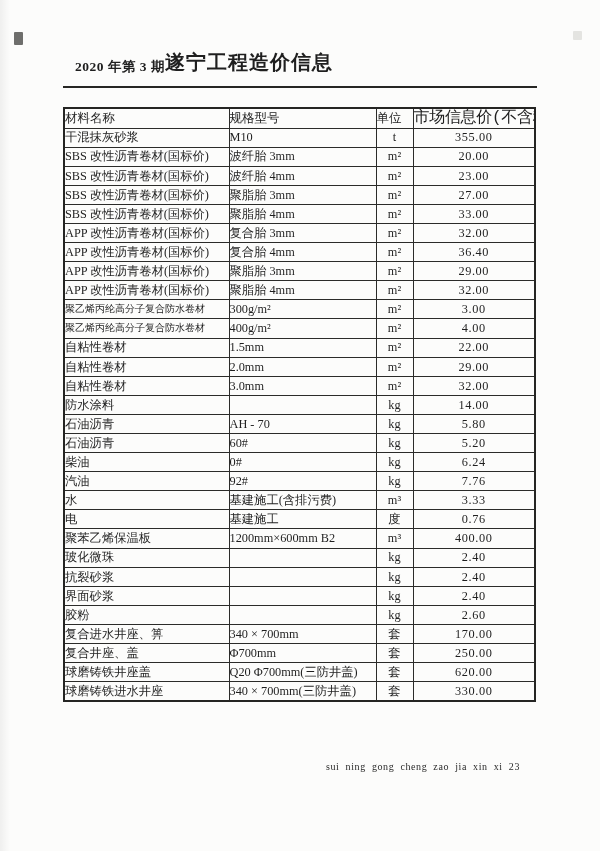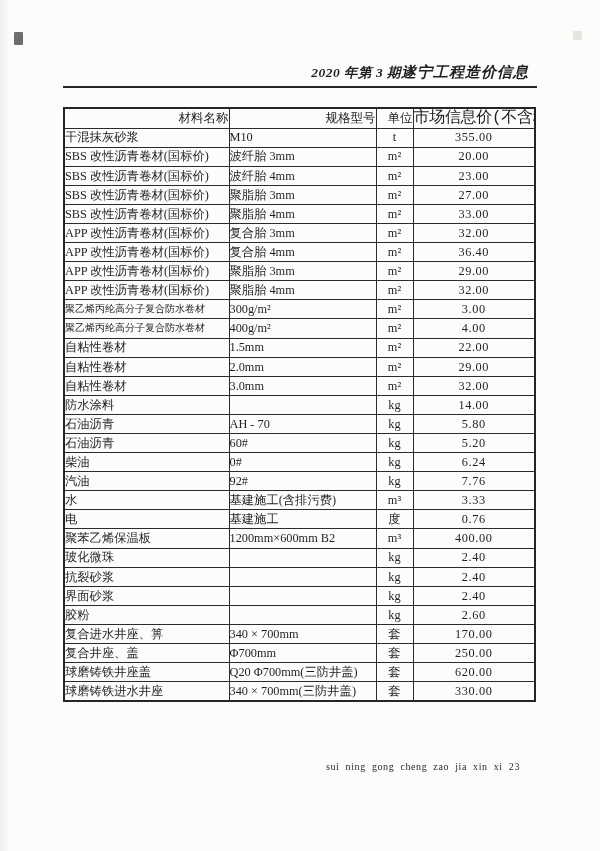--- a/index.html
+++ b/index.html
@@ -21,29 +21,29 @@
   }
   .scan-mark-tl {
     position: absolute; left: 14px; top: 32px; width: 9px; height: 13px;
     background: #4a4a48; opacity: 0.8; border-radius: 1px;
   }
   .scan-mark-tr {
     position: absolute; left: 573px; top: 31px; width: 9px; height: 9px;
     background: #cfcfcc; opacity: 0.55; border-radius: 1px;
   }
   .running-head {
-    position: absolute; left: 63px; top: 54px; width: 474px; height: 28px;
-    display: flex; justify-content: flex-end; align-items: flex-end; font-style: italic;
+    position: absolute; left: 63px; top: 48px; width: 474px; height: 28px;
+    display: flex; justify-content: flex-start; align-items: flex-end;
   }
   .issue-label {
     font-size: 13.5px; font-weight: bold; padding-left: 12px;
     letter-spacing: 0.5px;
   }
   .publication-title {
-    font-size: 15px; font-weight: bold; padding-right: 8px;
+    font-size: 20px; font-weight: bold; padding-right: 8px;
     letter-spacing: 1px;
     margin-top: 48px;
   }
   .header-rule {
     position: absolute; left: 63px; top: 86px; width: 474px; height: 2px;
     background: #262624;
   }
   table.price-table {
     position: absolute; left: 63px; top: 107px;
     width: 471px;
@@ -54,21 +54,21 @@
   .price-table th, .price-table td {
     border: 1px solid #2b2b29;
     padding: 0;
     height: 18.1px;
     line-height: 1;
     font-size: 12.3px;
     font-weight: normal;
     white-space: nowrap;
     overflow: hidden;
   }
-  .price-table th { text-align: right; font-size: 12.5px; height: 18.5px; }
+  .price-table th { text-align: left; font-size: 12.5px; height: 18.5px; }
   .price-table th.th-market { font-size: 16px; letter-spacing: -0.3px; font-family: Liberation Mono, monospace; }
   .c-name { text-align: left; padding-left: 10px; }
   .c-name.small-text { font-size: 10px; }
   .c-spec { text-align: left; padding-left: 7px; }
   .c-unit { text-align: center; font-size: 12px; }
   .c-price { text-align: center; letter-spacing: 0.6px; }
   .page-footer {
     position: absolute; top: 761px; right: 80px;
     font-size: 10px; letter-spacing: 0.6px; word-spacing: 3px;
     color: #2a2a2a;

